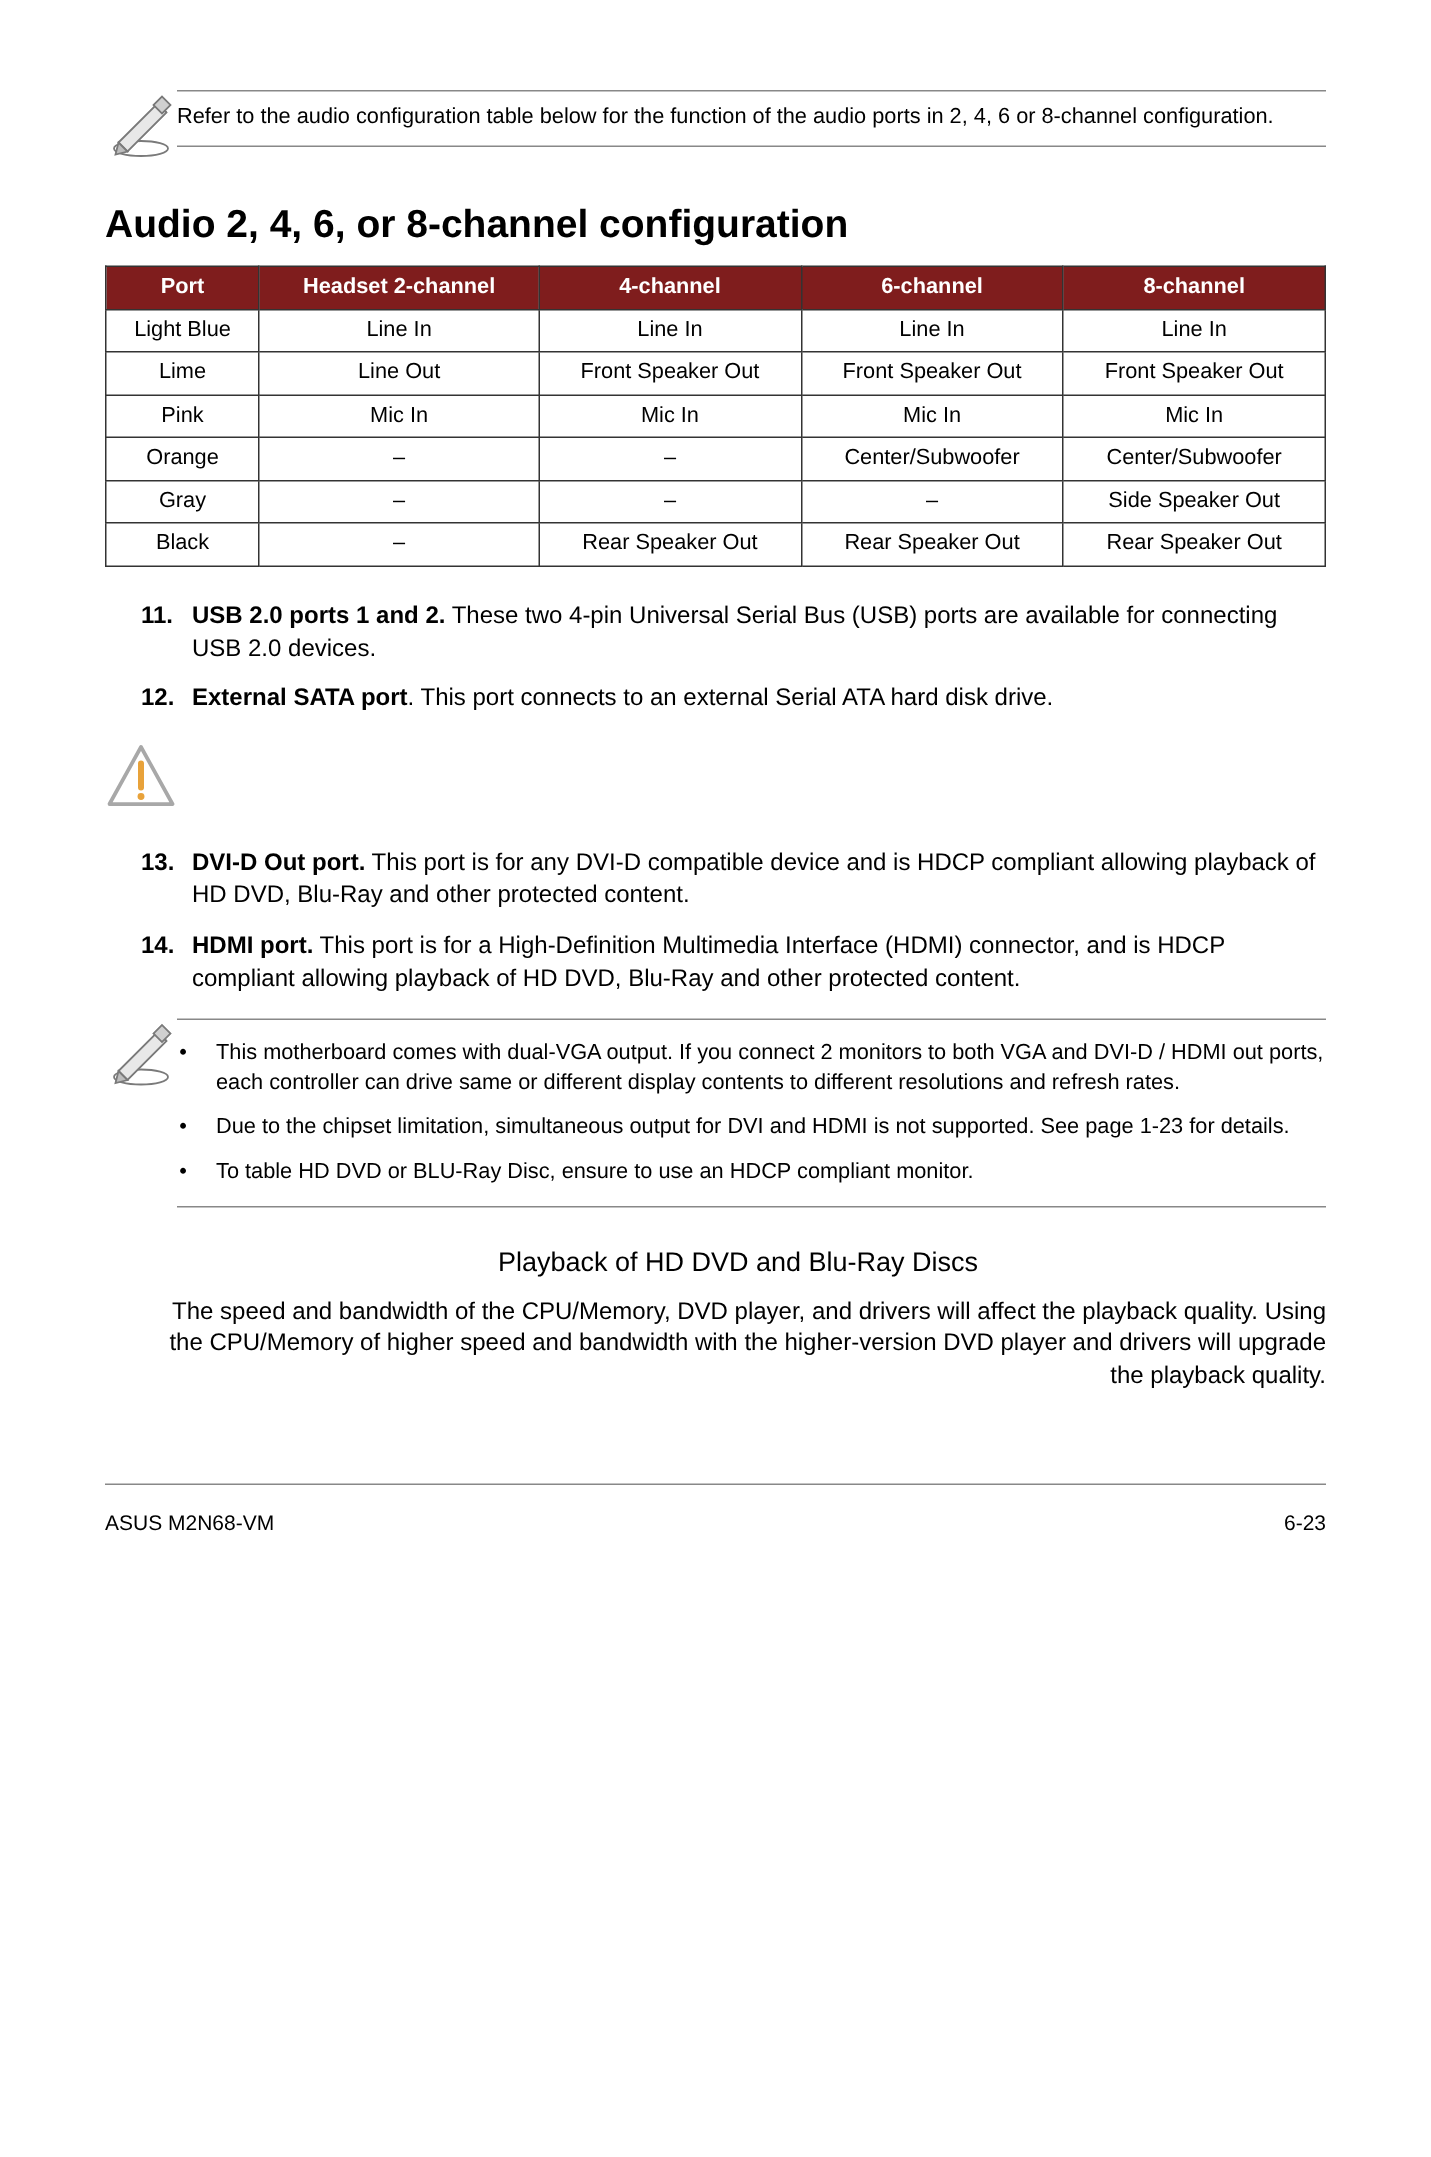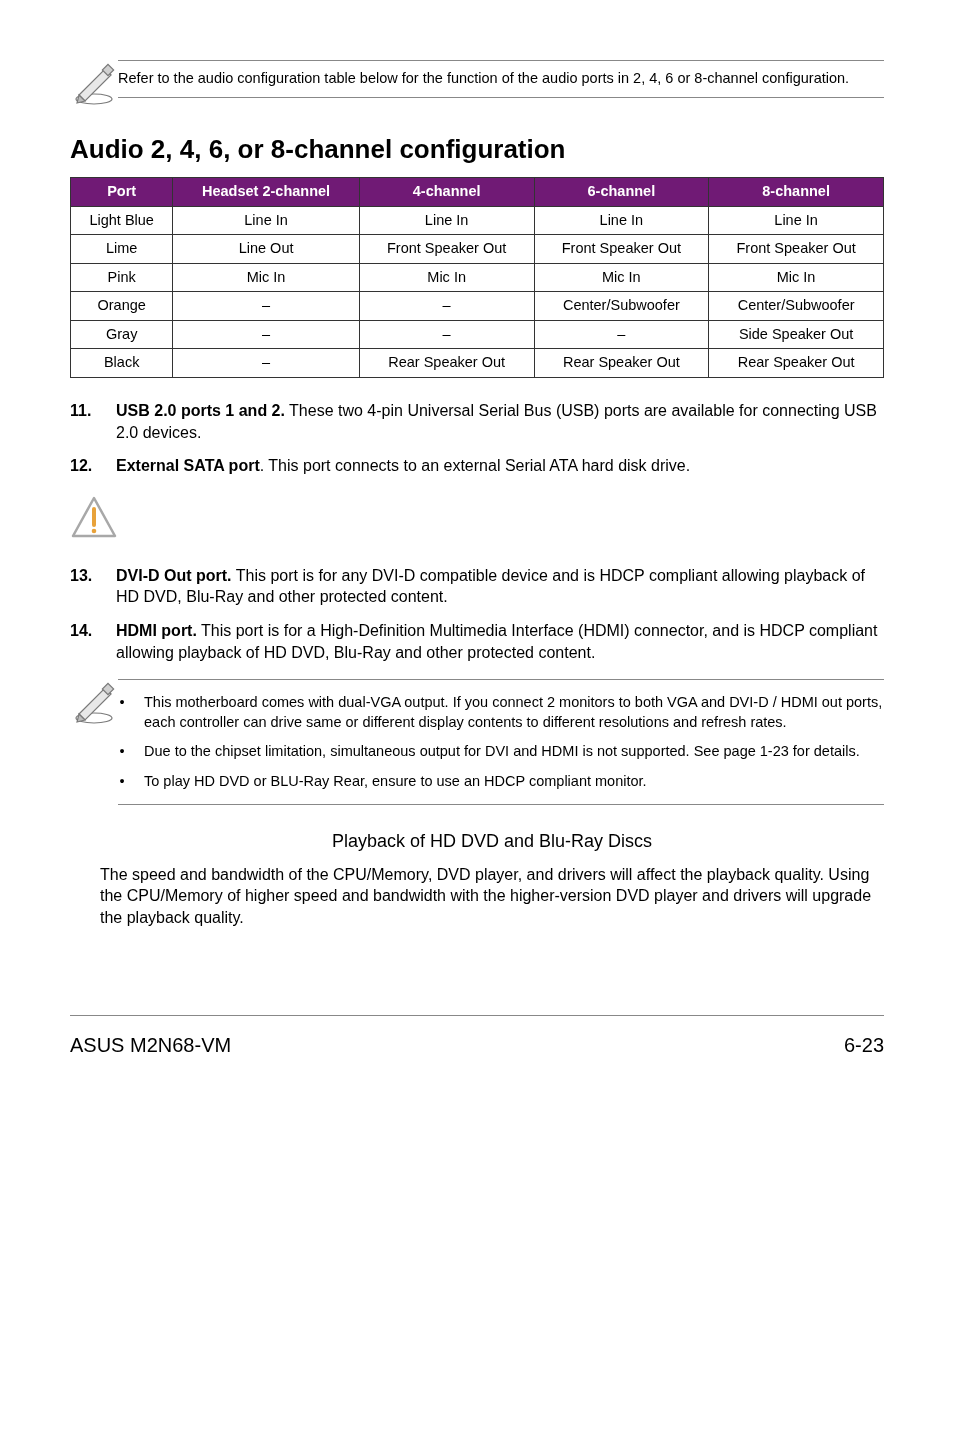--- a/index.html
+++ b/index.html
@@ -56,63 +56,65 @@
     margin: 18px 0 10px 30px;
     text-align: center;
   }
   table.audio {
     width: 100%;
     border-collapse: collapse;
     margin: 6px 0 22px 0;
     font-size: 14.5px;
   }
   table.audio th {
-    background: #701a75;
+    background: #7f1d1d;
     color: #fff;
     font-weight: bold;
     padding: 4px 6px;
     border: 1px solid #333;
     text-align: center;
     vertical-align: middle;
   }
   table.audio td {
     border: 1px solid #333;
     padding: 4px 6px;
     text-align: center;
   }
   ol.numbered {
     list-style: none;
     padding: 0;
     margin: 0 0 16px 0;
   }
   ol.numbered li {
     display: flex;
-    gap: 14px;
+    gap: 2px;
     margin-bottom: 12px;
+    margin-left: 24px;
   }
   ol.numbered li .num {
     flex: 0 0 32px;
     font-weight: bold;
   }
   ol.numbered li .txt {
     flex: 1;
   }
   .txt .lead {
     font-weight: bold;
   }
   p.body {
     margin: 6px 0 10px 30px;
+    text-align: right;
   }
   .footer {
     display: flex;
     justify-content: space-between;
     border-top: 1px solid #888;
     padding-top: 16px;
-    margin-top: 86px;
-    font-size: 20px;
+    margin-top: 60px;
+    font-size: 14px;
   }
 </style>
 </head>
 <body>
 
 <div class="note-row">
   <div class="note-icon">
     <svg width="46" height="46" viewBox="0 0 46 46">
       <ellipse cx="23" cy="38" rx="18" ry="5" fill="none" stroke="#7a7a7a" stroke-width="1.2"></ellipse>
       <polygon points="8,34 34,8 40,14 14,40" fill="#e8e8e8" stroke="#7a7a7a" stroke-width="1.2"></polygon>
@@ -231,21 +233,21 @@
       <li>
         <span class="bullet">•</span>
         <span>This motherboard comes with dual-VGA output. If you connect 2 monitors to both VGA and DVI-D / HDMI out ports, each controller can drive same or different display contents to different resolutions and refresh rates.</span>
       </li>
       <li>
         <span class="bullet">•</span>
         <span>Due to the chipset limitation, simultaneous output for DVI and HDMI is not supported. See page 1-23 for details.</span>
       </li>
       <li>
         <span class="bullet">•</span>
-        <span>To play HD DVD or BLU-Ray Rear, ensure to use an HDCP compliant monitor.</span>
+        <span>To table HD DVD or BLU-Ray Disc, ensure to use an HDCP compliant monitor.</span>
       </li>
     </ul>
   </div>
 </div>
 
 <h4 class="sub">Playback of HD DVD and Blu-Ray Discs</h4>
 <p class="body">The speed and bandwidth of the CPU/Memory, DVD player, and drivers will affect the playback quality. Using the CPU/Memory of higher speed and bandwidth with the higher-version DVD player and drivers will upgrade the playback quality.</p>
 
 <div class="footer">
   <span>ASUS M2N68-VM</span>

